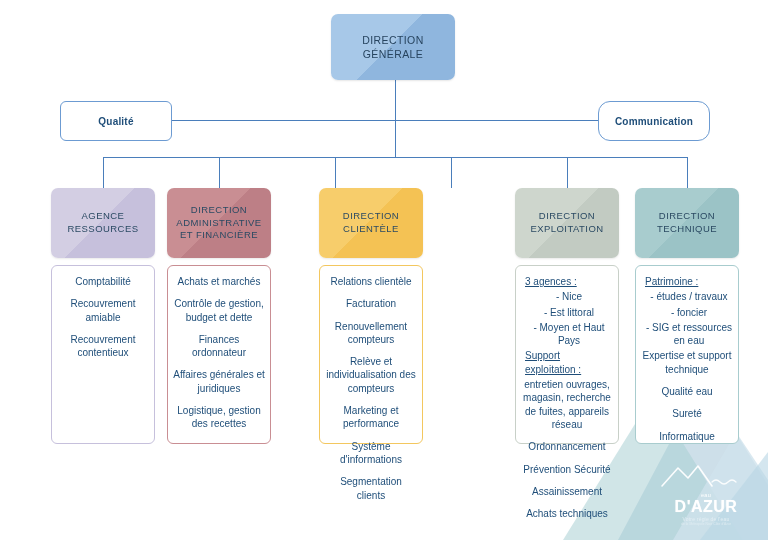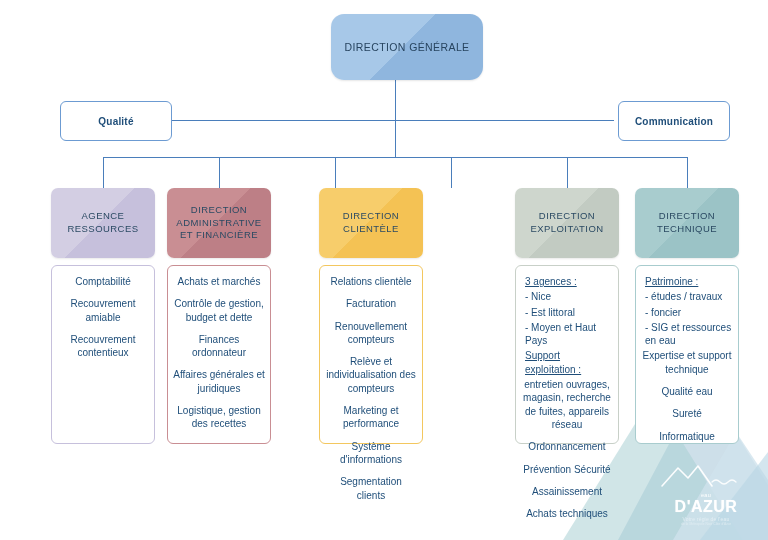--- a/index.html
+++ b/index.html
@@ -38,23 +38,23 @@
     background: #4a7ebb;
   }
   .line.v { width: 1px; }
   .line.h { height: 1px; }
 
   
   .dg-box {
     position: absolute;
     left: 331px;
     top: 14px;
-    width: 152px;
+    width: 124px;
     height: 66px;
-    border-radius: 13px;
+    border-radius: 7px;
     background: linear-gradient(135deg, #a7c8e8 0%, #a7c8e8 48%, #8fb6de 48%, #8fb6de 100%);
     display: flex;
     align-items: center;
     justify-content: center;
     text-align: center;
     color: #27445f;
     font-size: 10.5px;
     letter-spacing: 0.4px;
     line-height: 1.35;
     box-shadow: 0 1px 2px rgba(0,0,0,0.10);
@@ -71,21 +71,21 @@
     background: #ffffff;
     display: flex;
     align-items: center;
     justify-content: center;
     color: #1f4e79;
     font-size: 10px;
     font-weight: bold;
     letter-spacing: 0.2px;
   }
   .side-box.qualite { left: 60px; }
-  .side-box.comm { left: 618px; }
+  .side-box.comm { left: 598px; border-radius: 12px; }
 
   
   .col {
     position: absolute;
     top: 188px;
     width: 104px;
   }
   .col-head {
     height: 70px;
     border-radius: 7px;
@@ -115,21 +115,21 @@
   .item {
     color: #1f4e79;
     font-size: 10px;
     font-weight: normal;
     line-height: 1.33;
     text-align: center;
     margin-bottom: 9px;
     width: 100%;
   }
   .item.left {
-    text-align: left;
+    text-align: center;
     padding-left: 4px;
     margin-bottom: 2px;
     box-sizing: border-box;
   }
   .item.heading {
     text-decoration: underline;
     text-align: left;
     padding-left: 4px;
     margin-bottom: 2px;
     box-sizing: border-box;

